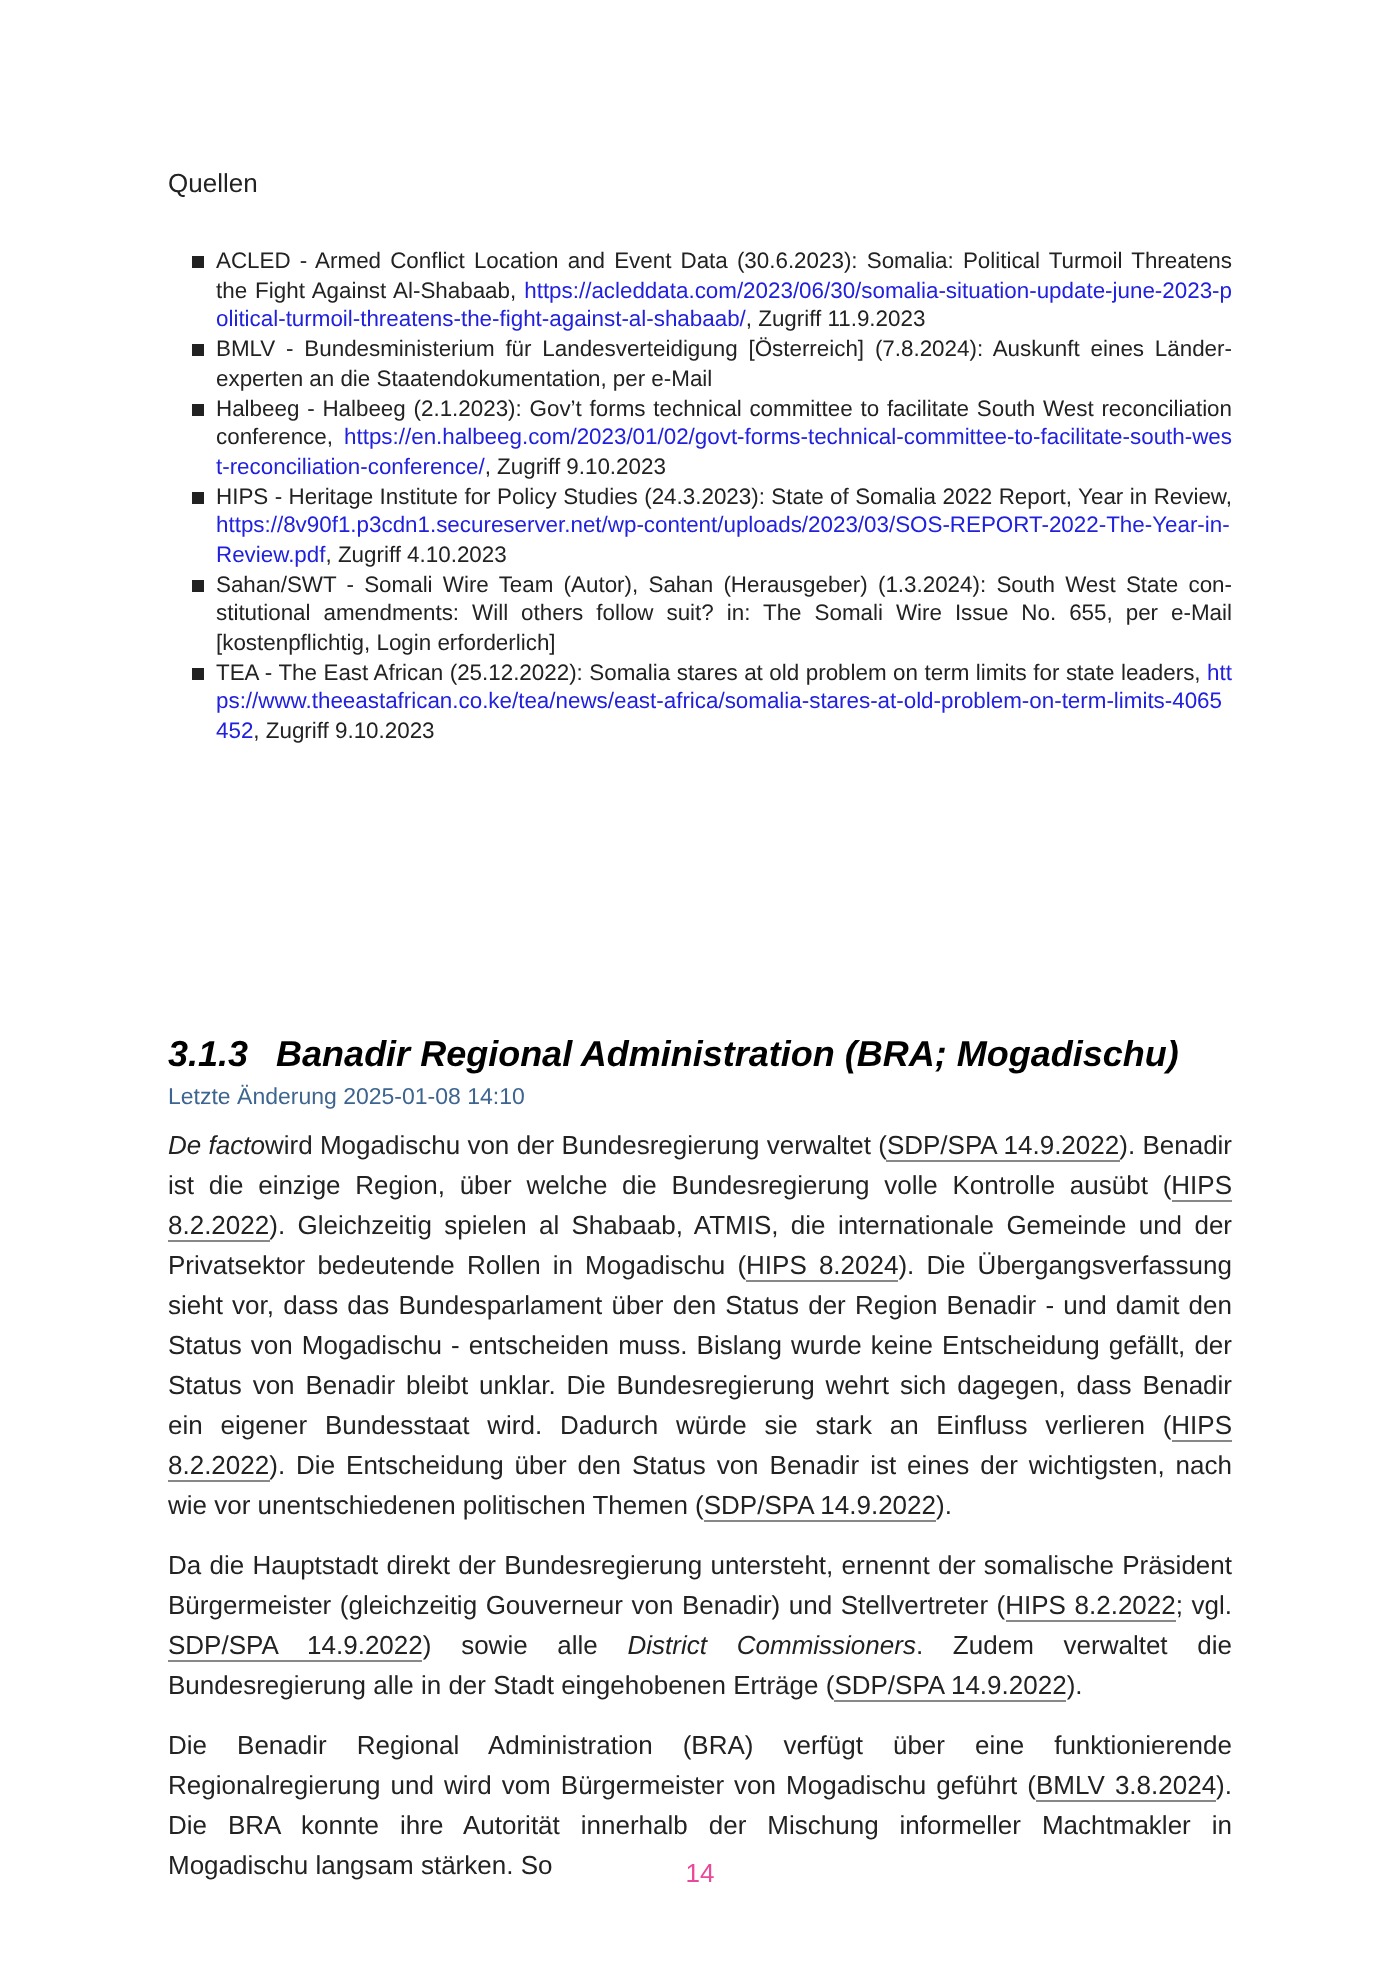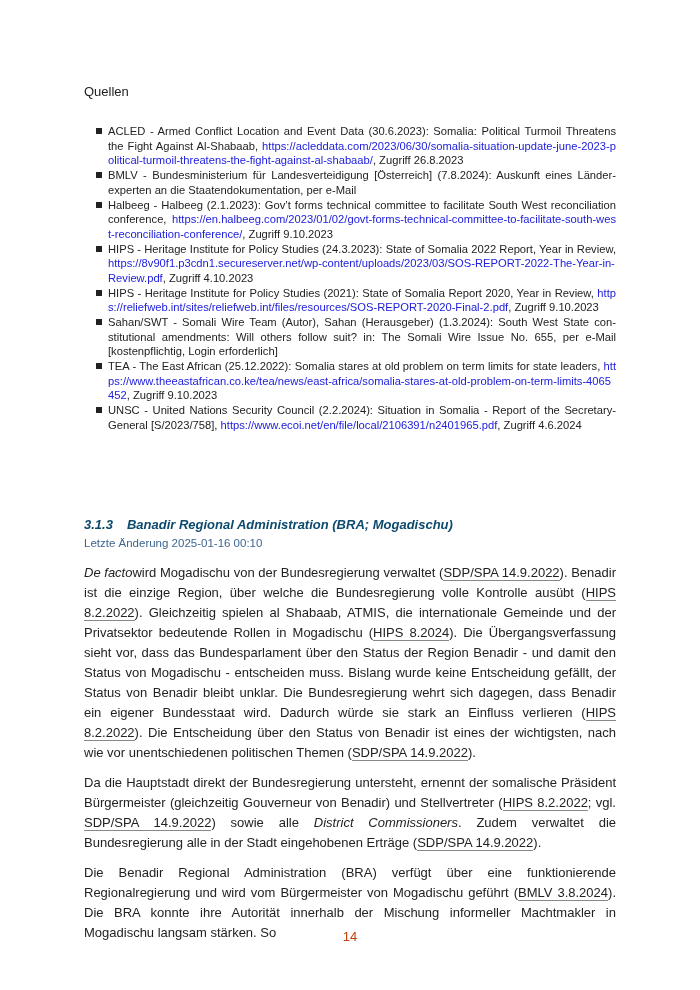--- a/index.html
+++ b/index.html
@@ -6,51 +6,49 @@
   body { width: 700px; height: 990px; position: relative; overflow: hidden;
          font-family: "Liberation Sans", sans-serif; color: #222222; }
   .page { position: absolute; left: 0; top: 0; width: 700px; height: 990px; }
   .quellen { position: absolute; left: 84px; top: 84px; font-size: 13px; color: #222; }
   ul.sources { position: absolute; left: 96px; top: 124px; width: 520px; margin: 0; padding: 0; list-style: none; }
   ul.sources li { position: relative; padding-left: 12px; font-size: 11.2px; line-height: 14.5px;
                   text-align: justify; margin-bottom: 0.5px; color: #222; }
   ul.sources li .bullet { position: absolute; left: 0; top: 4px; width: 6px; height: 6px; background: #222; }
   a.link { color: #2020dd; text-decoration: none; word-break: break-all; }
   .section { position: absolute; left: 84px; top: 517px; width: 532px; }
-  .section h3 { margin: 0; font-size: 13px; font-style: italic; font-weight: bold; color: #0c4a6e; }
+  .section h3 { margin: 0; font-size: 18px; font-style: italic; font-weight: bold; color: #000000; }
   .section h3 .num { margin-right: 14px; }
   .section .lastmod { font-size: 11.5px; color: #3e6590; margin-top: 5px; }
   .body { position: absolute; left: 84px; top: 563px; width: 532px; }
   .body p { margin: 0 0 10px 0; font-size: 13px; line-height: 20px; text-align: justify; color: #222; }
   .ref { color: #222; text-decoration: none; border-bottom: 1px solid #888; padding-bottom: 0px; }
-  .pagenum { position: absolute; left: 0; width: 700px; top: 929px; text-align: center; font-size: 13px; color: #c2410c; }
+  .pagenum { position: absolute; left: 0; width: 700px; top: 929px; text-align: center; font-size: 13px; color: #ec4899; }
 </style>
 </head>
 <body>
 
 <div class="page">
   <div class="quellen">Quellen</div>
 
   <ul class="sources" id="sources-list">
-      <li><span class="bullet"></span><span>ACLED - Armed Conflict Location and Event Data (30.6.2023): Somalia: Political Turmoil Threatens the Fight Against Al-Shabaab, </span><a class="link">https://acleddata.com/2023/06/30/somalia-situation-update-june-2023-political-turmoil-threatens-the-fight-against-al-shabaab/</a><span>, Zugriff 26.8.2023</span></li>
+      <li><span class="bullet"></span><span>ACLED - Armed Conflict Location and Event Data (30.6.2023): Somalia: Political Turmoil Threatens the Fight Against Al-Shabaab, </span><a class="link">https://acleddata.com/2023/06/30/somalia-situation-update-june-2023-political-turmoil-threatens-the-fight-against-al-shabaab/</a><span>, Zugriff 11.9.2023</span></li>
       <li><span class="bullet"></span><span>BMLV - Bundesministerium für Landesverteidigung [Österreich] (7.8.2024): Auskunft eines Länder­experten an die Staatendokumentation, per e-Mail</span></li>
       <li><span class="bullet"></span><span>Halbeeg - Halbeeg (2.1.2023): Gov’t forms technical committee to facilitate South West reconciliation conference, </span><a class="link">https://en.halbeeg.com/2023/01/02/govt-forms-technical-committee-to-facilitate-south-west-reconciliation-conference/</a><span>, Zugriff 9.10.2023</span></li>
       <li><span class="bullet"></span><span>HIPS - Heritage Institute for Policy Studies (24.3.2023): State of Somalia 2022 Report, Year in Review, </span><a class="link">https://8v90f1.p3cdn1.secureserver.net/wp-content/uploads/2023/03/SOS-REPORT-2022-The-Year-in-Review.pdf</a><span>, Zugriff 4.10.2023</span></li>
-      <li><span class="bullet"></span><span>HIPS - Heritage Institute for Policy Studies (2021): State of Somalia Report 2020, Year in Review, </span><a class="link">https://reliefweb.int/sites/reliefweb.int/files/resources/SOS-REPORT-2020-Final-2.pdf</a><span>, Zugriff 9.10.2023</span></li>
       <li><span class="bullet"></span><span>Sahan/SWT - Somali Wire Team (Autor), Sahan (Herausgeber) (1.3.2024): South West State con­stitutional amendments: Will others follow suit? in: The Somali Wire Issue No. 655, per e-Mail [kostenpflichtig, Login erforderlich]</span></li>
       <li><span class="bullet"></span></li>
       <li><span class="bullet"></span><span>TEA - The East African (25.12.2022): Somalia stares at old problem on term limits for state leaders, </span><a class="link">https://www.theeastafrican.co.ke/tea/news/east-africa/somalia-stares-at-old-problem-on-term-limits-4065452</a><span>, Zugriff 9.10.2023</span></li>
-      <li><span class="bullet"></span><span>UNSC - United Nations Security Council (2.2.2024): Situation in Somalia - Report of the Secretary-General [S/2023/758], </span><a class="link">https://www.ecoi.net/en/file/local/2106391/n2401965.pdf</a><span>, Zugriff 4.6.2024</span></li>
     </ul>
 
   <div class="section">
     <h3>
       <span class="num">3.1.3</span><span>Banadir Regional Administration (BRA; Mogadischu)</span>
     </h3>
-    <div class="lastmod">Letzte Änderung 2025-01-16 00:10</div>
+    <div class="lastmod">Letzte Änderung 2025-01-08 14:10</div>
   </div>
 
   <div class="body" id="body-text">
       <p><em>De facto</em><span>wird Mogadischu von der Bundesregierung verwaltet (</span><a class="ref">SDP/SPA 14.9.2022</a><span>). Benadir ist die einzige Region, über welche die Bundesregierung volle Kontrolle ausübt (</span><a class="ref">HIPS 8.2.2022</a><span>). Gleichzeitig spielen al Shabaab, ATMIS, die internationale Gemeinde und der Privatsektor be­deutende Rollen in Mogadischu (</span><a class="ref">HIPS 8.2024</a><span>). Die Übergangsverfassung sieht vor, dass das Bundesparlament über den Status der Region Benadir - und damit den Status von Mogadischu - entscheiden muss. Bislang wurde keine Entscheidung gefällt, der Status von Benadir bleibt unklar. Die Bundesregierung wehrt sich dagegen, dass Benadir ein eigener Bundesstaat wird. Dadurch würde sie stark an Einfluss verlieren (</span><a class="ref">HIPS 8.2.2022</a><span>). Die Entscheidung über den Status von Benadir ist eines der wichtigsten, nach wie vor unentschiedenen politischen Themen (</span><a class="ref">SDP/SPA 14.9.2022</a><span>).</span></p>
       <p><span>Da die Hauptstadt direkt der Bundesregierung untersteht, ernennt der somalische Präsident Bür­germeister (gleichzeitig Gouverneur von Benadir) und Stellvertreter (</span><a class="ref">HIPS 8.2.2022</a><span>; vgl. </span><a class="ref">SDP/SPA 14.9.2022</a><span>) sowie alle </span><em>District Commissioners</em><span>. Zudem verwaltet die Bundesregierung alle in der Stadt eingehobenen Erträge (</span><a class="ref">SDP/SPA 14.9.2022</a><span>).</span></p>
       <p><span>Die Benadir Regional Administration (BRA) verfügt über eine funktionierende Regionalregierung und wird vom Bürgermeister von Mogadischu geführt (</span><a class="ref">BMLV 3.8.2024</a><span>). Die BRA konnte ihre Autorität innerhalb der Mischung informeller Machtmakler in Mogadischu langsam stärken. So</span></p>
     </div>
 
   <div class="pagenum">14</div>
 </div>

